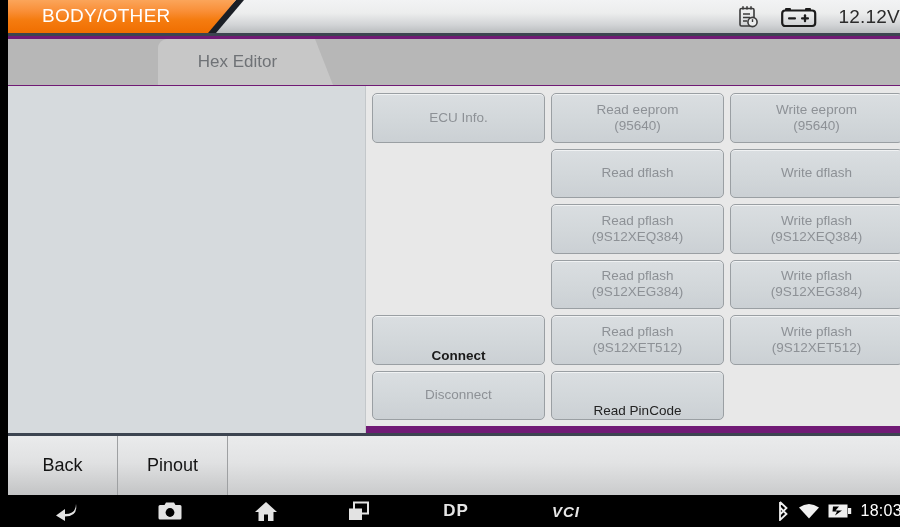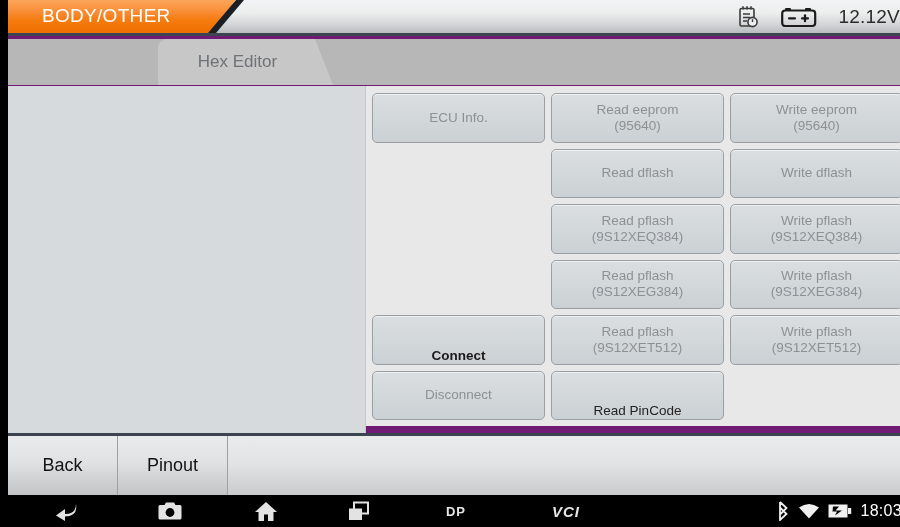--- a/index.html
+++ b/index.html
@@ -237,21 +237,21 @@
 
   .nav-item {
     position: absolute;
     top: 0; height: 32px;
     display: flex;
     align-items: center;
     justify-content: center;
   }
 
   .nav-text {
-    font-size: 13px;
+    font-size: 17px;
     font-weight: bold;
     color: #e6e6e6;
     letter-spacing: 1px;
   }
 
   .nav-vci {
     font-size: 15px;
     font-weight: bold;
     font-style: italic;
     color: #e6e6e6;

